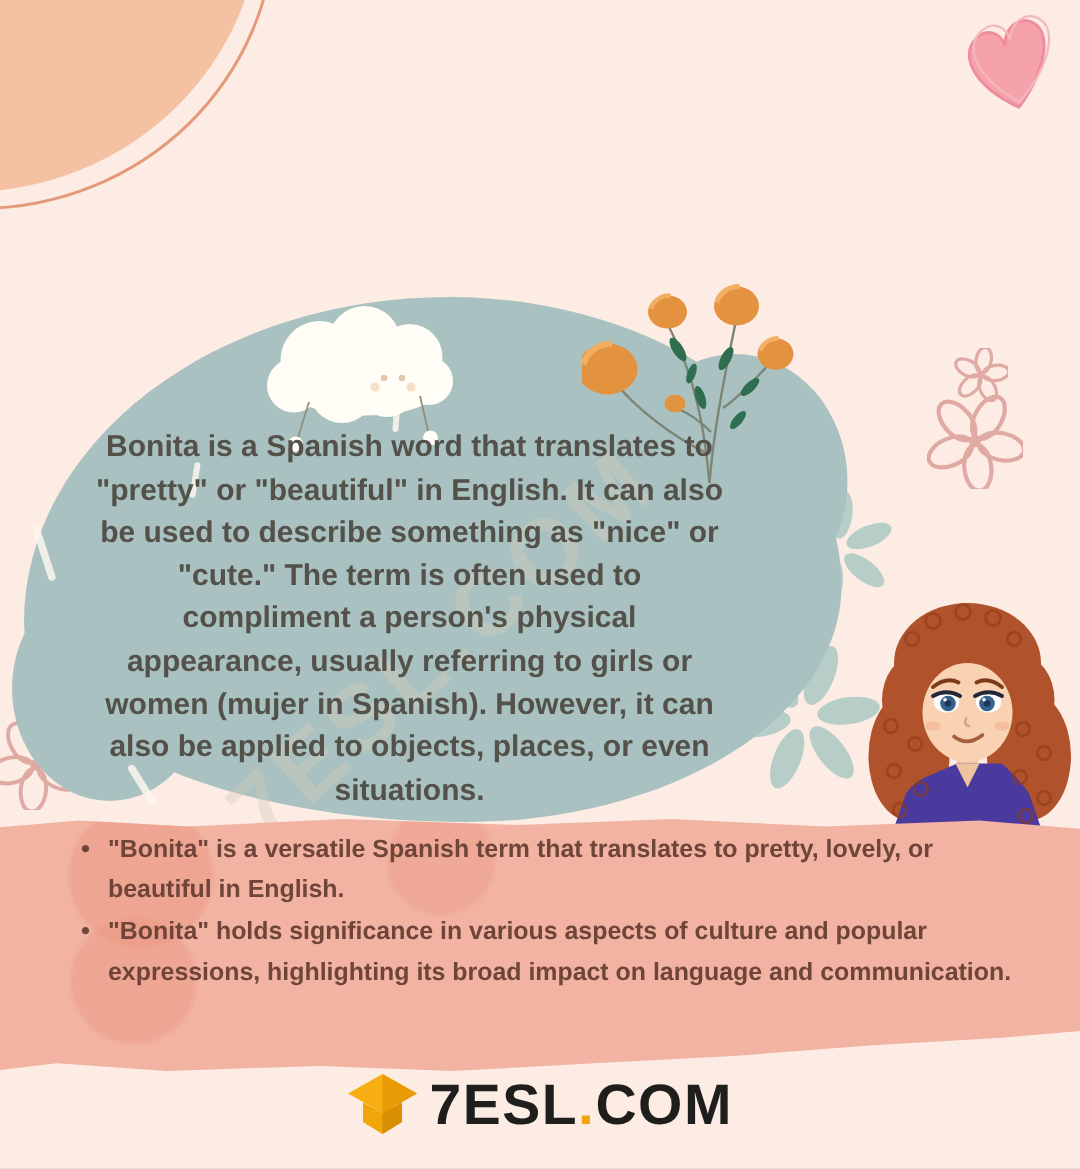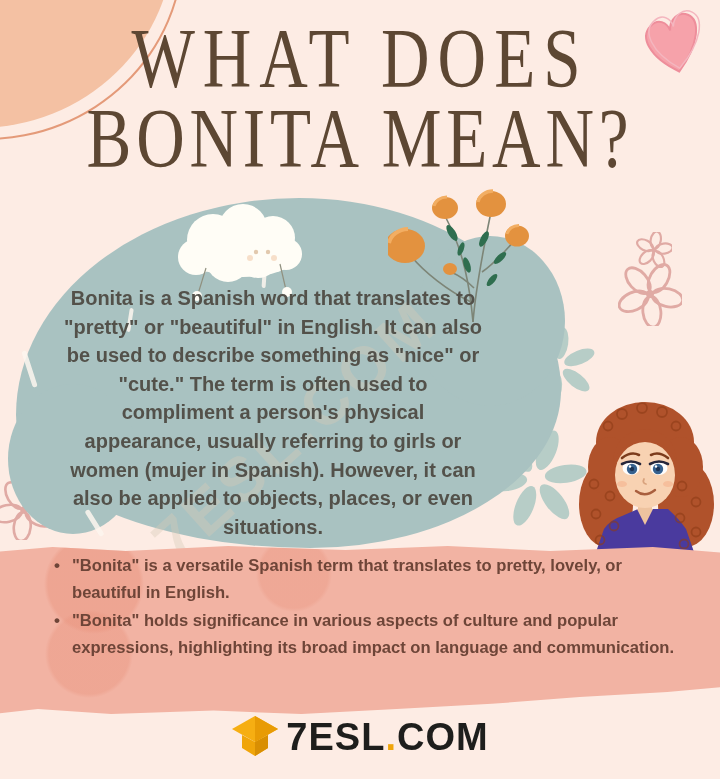--- a/index.html
+++ b/index.html
@@ -89,24 +89,20 @@
   .brand .dot{color:#f0a50a;}
 </style>
 </head>
 <body>
 
 <div class="canvas">
 
   <div class="peach-outline"></div>
   <div class="peach-circle"></div>
 
-  <div class="title">
-    <div class="line line1">WHAT DOES</div>
-    <div class="line line2">BONITA MEAN?</div>
-  </div>
 
   <svg class="heart" viewBox="0 0 72 76">
     <path d="M35,64 C 9,43 5,21 18,13 C 27,7 35,13 36,22 C 38,11 49,5 57,11 C 68,19 61,42 35,64 Z" fill="#f6a2aa" stroke="#ee8e9b" stroke-width="2"></path>
     <path d="M35,64 C 9,43 5,21 18,13 C 27,7 35,13 36,22 C 38,11 49,5 57,11 C 68,19 61,42 35,64 Z" fill="none" stroke="#f4b6bf" stroke-width="1.5" transform="translate(3,-3) rotate(4 36 38)"></path>
   </svg>
 
   <div class="blob"></div>
   <span class="streak s1"></span>
   <span class="streak s2"></span>
   <span class="streak s3"></span>

